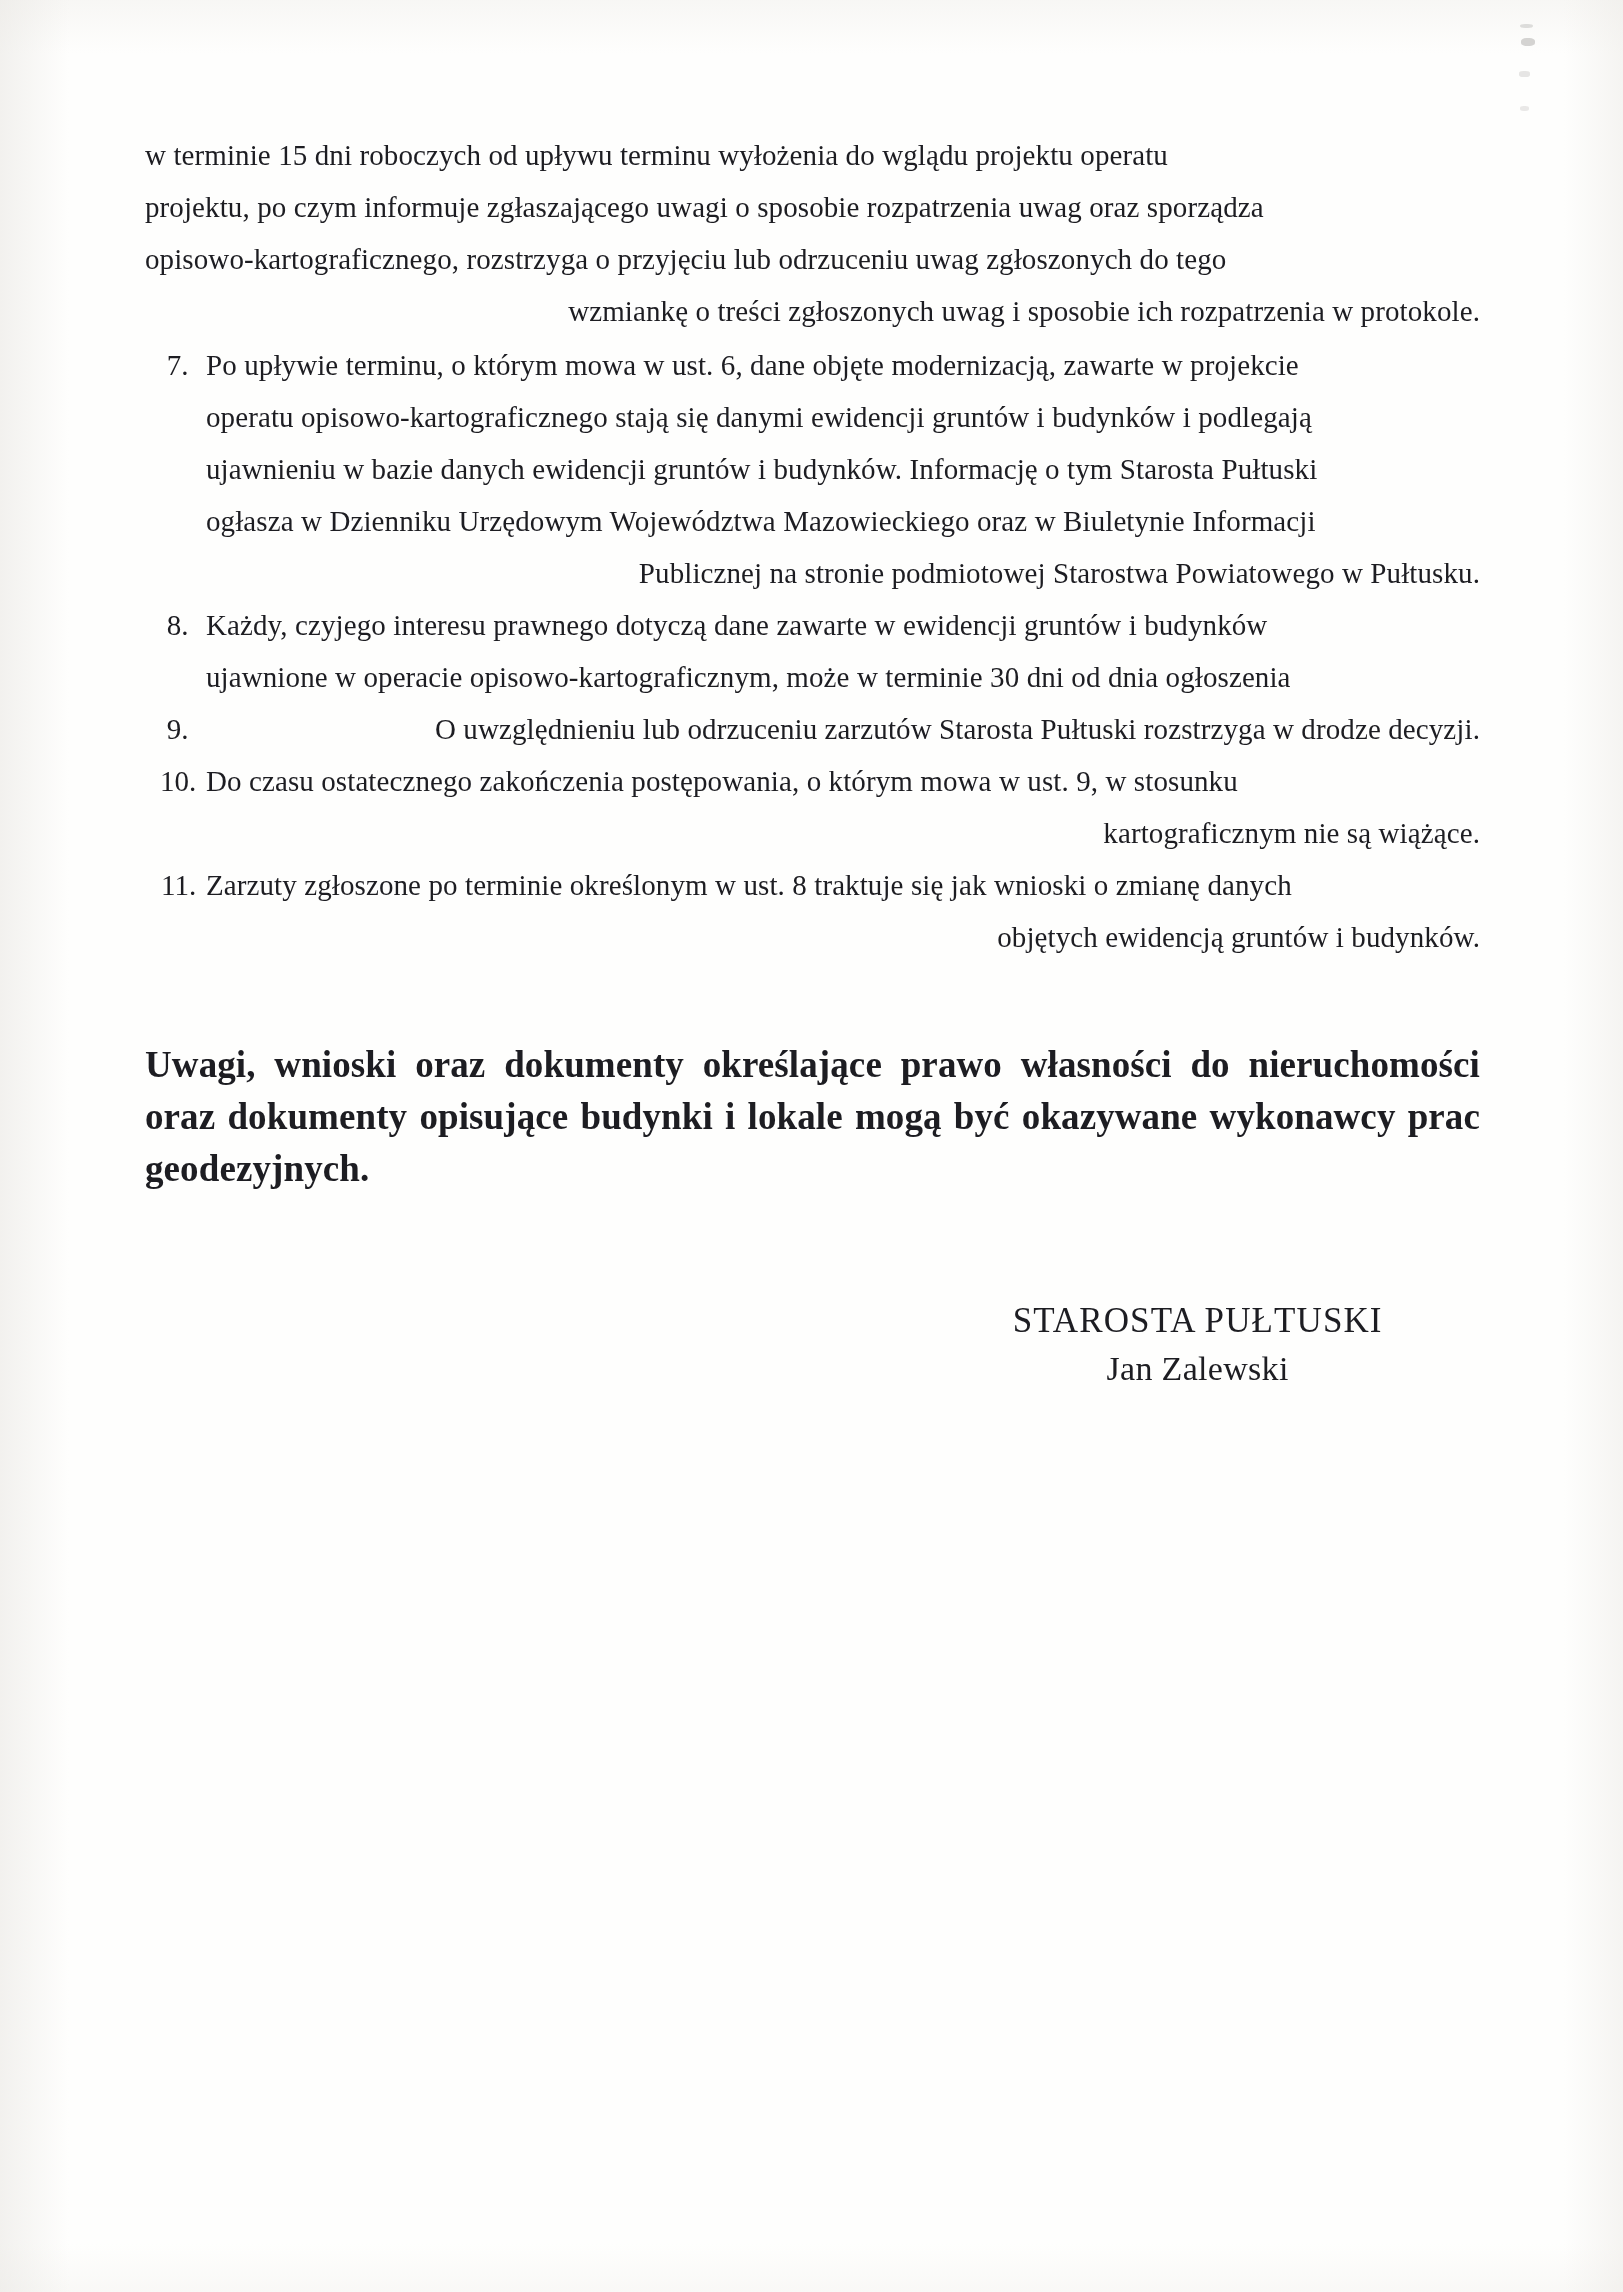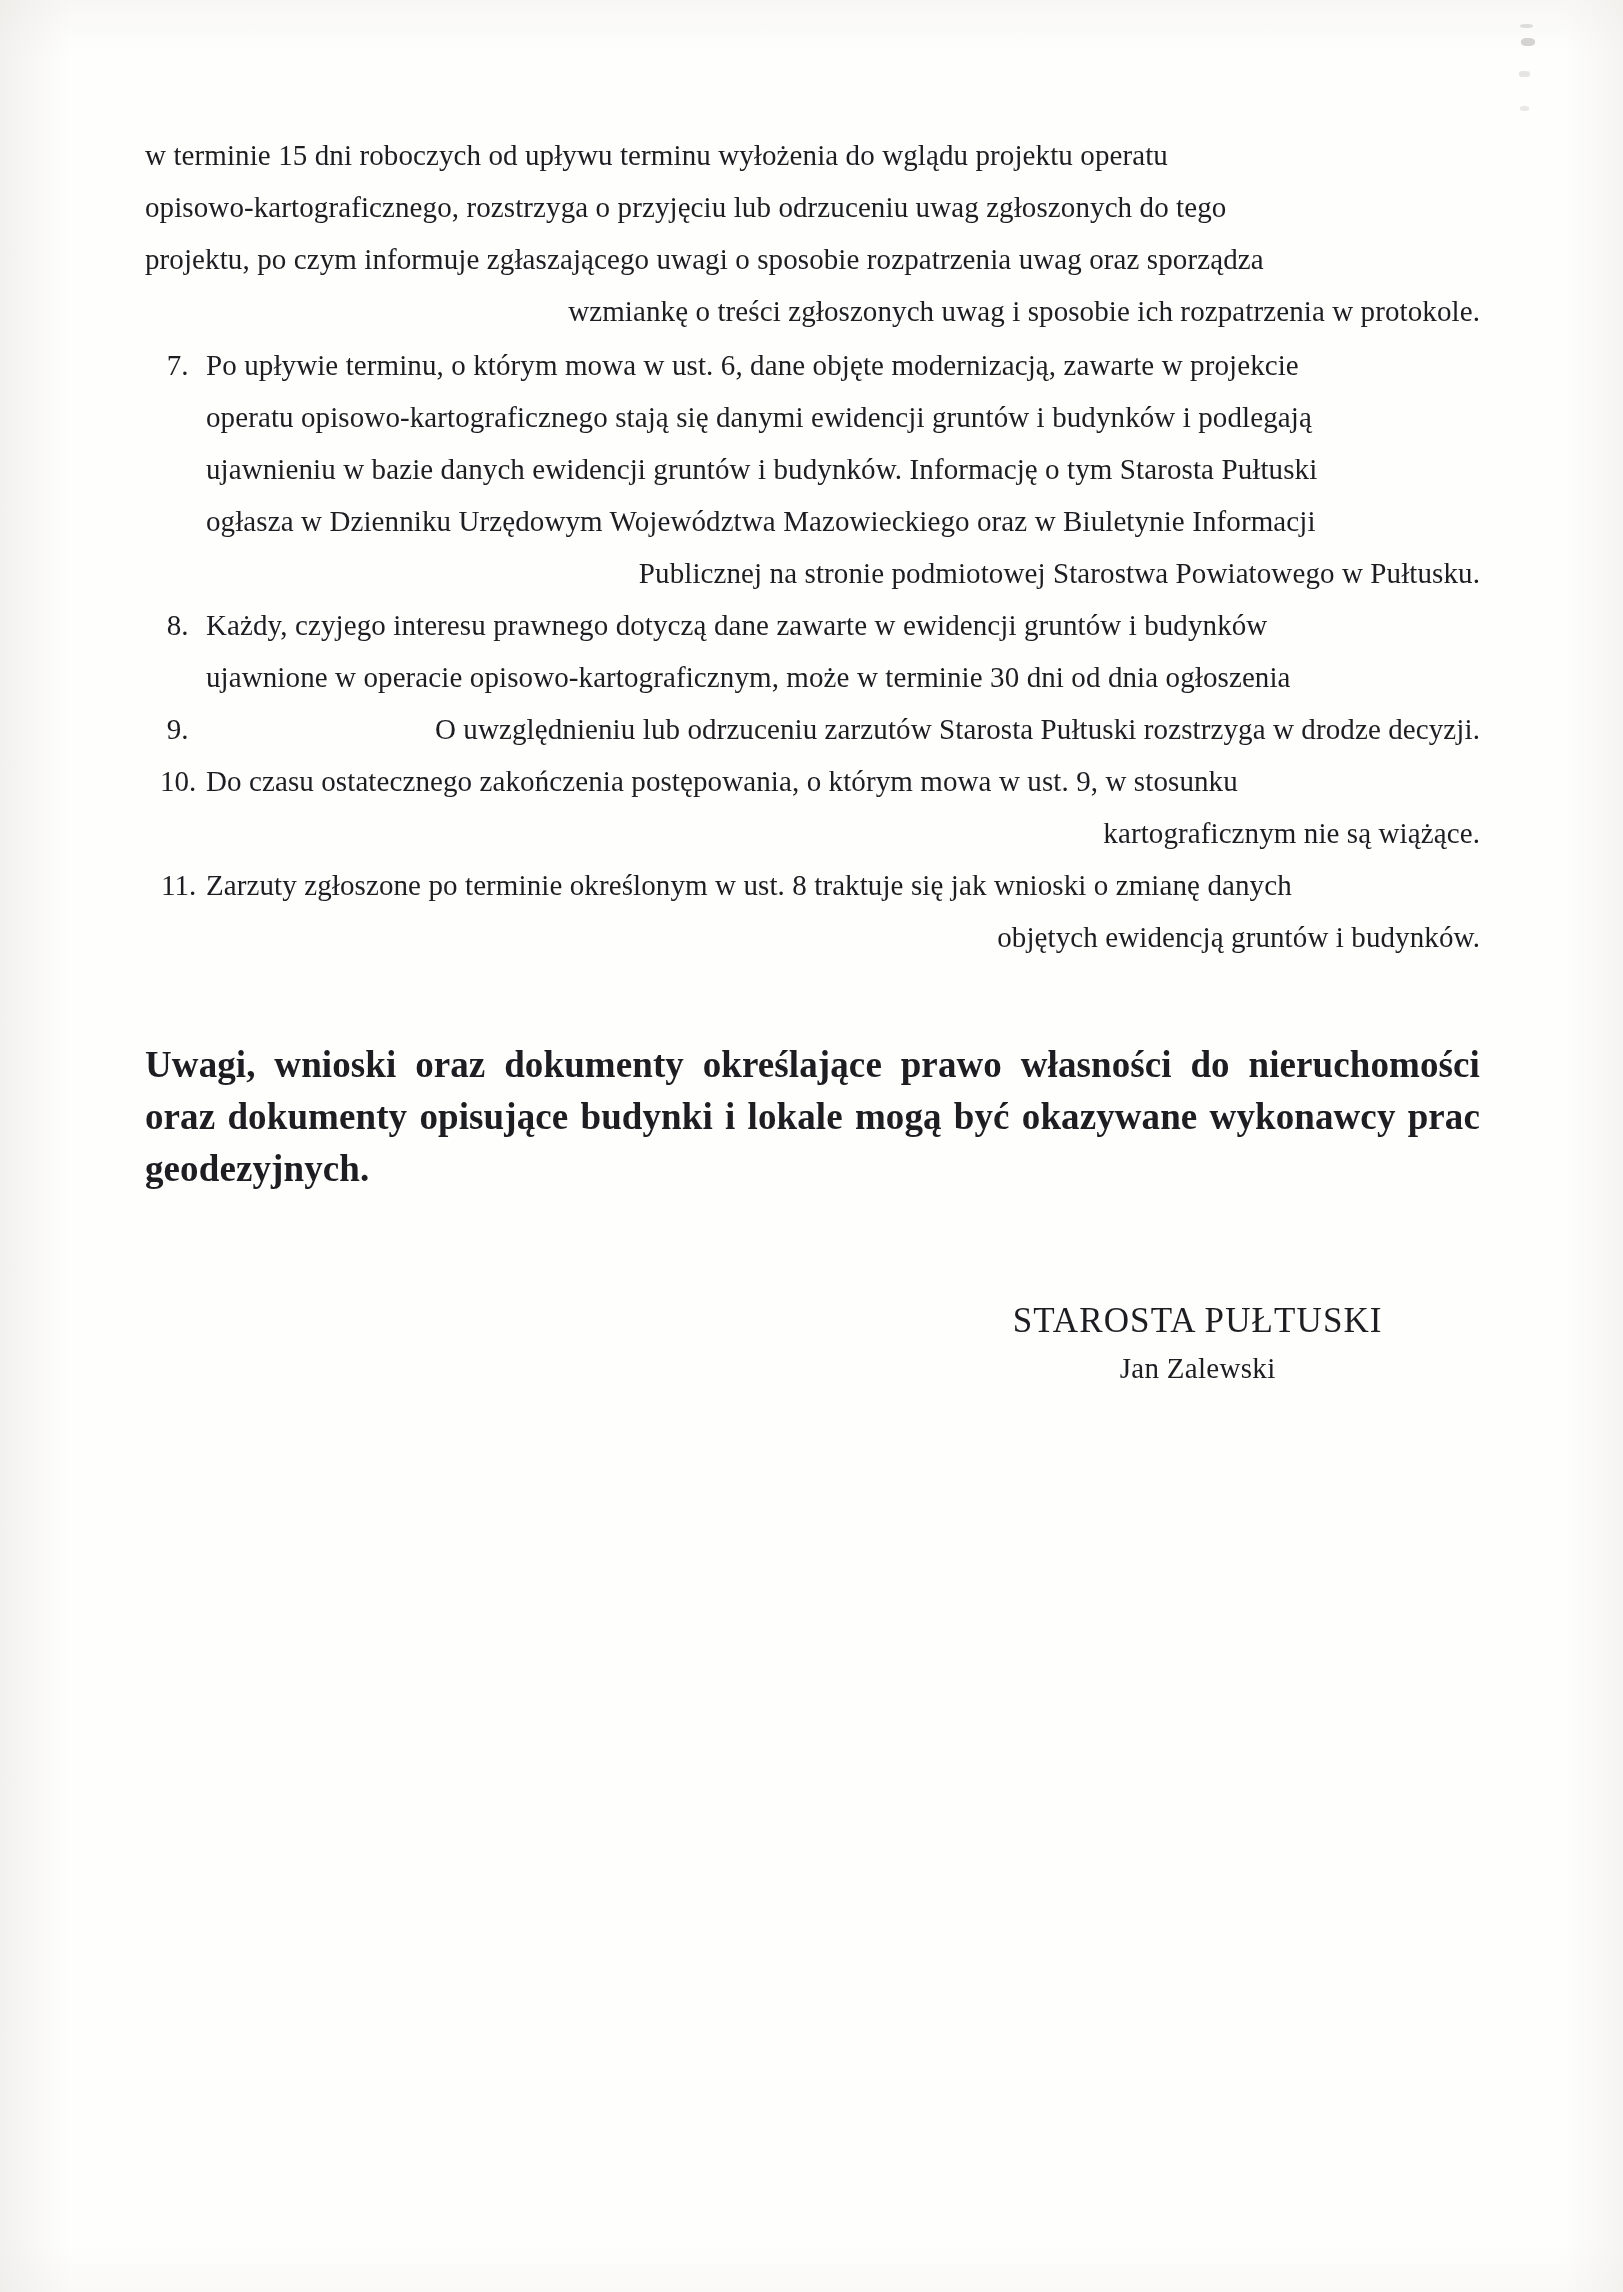--- a/index.html
+++ b/index.html
@@ -109,21 +109,21 @@
     width: 510px;
     margin-left: auto;
     margin-right: 27.4px;
   }
   .sig-title {
     font-size: 35px;
     line-height: 47px;
     letter-spacing: 1.1px;
   }
   .sig-name {
-    font-size: 29px;
+    font-size: 34px;
     line-height: 49px;
     letter-spacing: 0.3px;
   }
   
   .smudge {
     position: absolute;
     background: #b9b7b5;
     opacity: 0.45;
     border-radius: 40%;
     pointer-events: none;
@@ -137,22 +137,22 @@
 
   <div class="smudge" style="left:1520px; top:23.5px; width:12.7px; height:4.9px;"></div>
   <div class="smudge" style="left:1521px; top:38px; width:13.7px; height:7.8px; opacity:0.6;"></div>
   <div class="smudge" style="left:1519px; top:71px; width:10.8px; height:5.9px; opacity:0.35;"></div>
   <div class="smudge" style="left:1520px; top:106px; width:8.8px; height:4.9px; opacity:0.3;"></div>
 
   <div class="content">
 
     <p class="para lead">
       <span>w terminie 15 dni roboczych od upływu terminu wyłożenia do wglądu projektu operatu</span>
+      <span>projektu, po czym informuje zgłaszającego uwagi o sposobie rozpatrzenia uwag oraz sporządza</span>
       <span>opisowo-kartograficznego, rozstrzyga o przyjęciu lub odrzuceniu uwag zgłoszonych do tego</span>
-      <span>projektu, po czym informuje zgłaszającego uwagi o sposobie rozpatrzenia uwag oraz sporządza</span>
       <span class="nojust">wzmiankę o treści zgłoszonych uwag i sposobie ich rozpatrzenia w protokole.</span>
     </p>
 
     <ol class="list">
 
       <li class="item">
         <div class="marker">7.</div>
         <div class="item-body">
           <span>Po upływie terminu, o którym mowa w ust. 6, dane objęte modernizacją, zawarte w projekcie</span>
           <span>operatu opisowo-kartograficznego stają się danymi ewidencji gruntów i budynków i podlegają</span>

